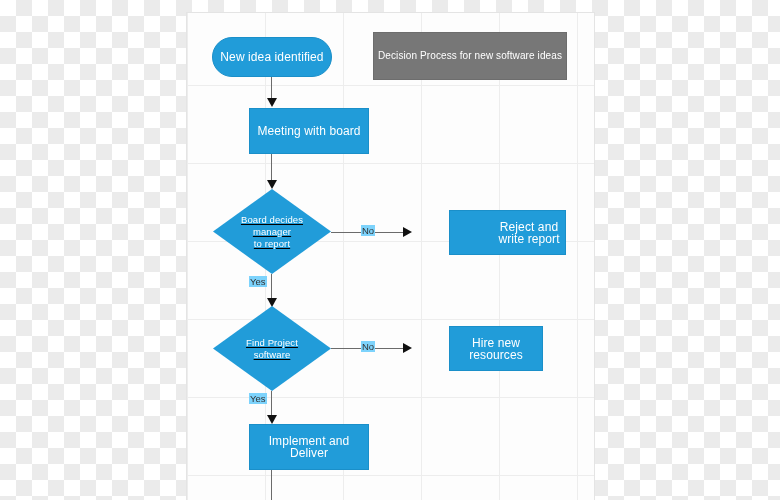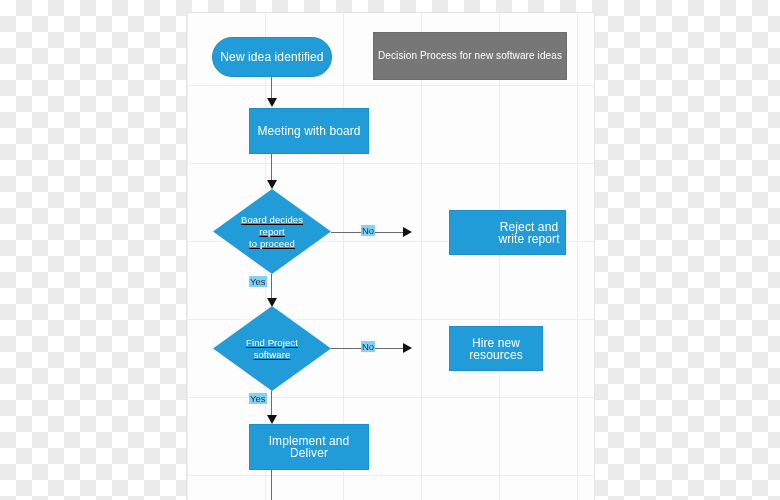--- a/index.html
+++ b/index.html
@@ -163,22 +163,22 @@
       <span>Meeting with board</span>
     </div>
 
     <div class="conn-v" style="left:84px; top:141px; height:27px;"></div>
     <div class="arrow-down" style="left:80px; top:167px;"></div>
 
     <div class="diamond" style="left:26px; top:176px; width:118px; height:85px;">
       <div class="dshape"></div>
       <div class="dtext">
         <div>Board decides</div>
-        <div>report</div>
-        <div>to proceed</div>
+        <div>manager</div>
+        <div>to report</div>
       </div>
     </div>
 
     <div class="conn-h" style="left:144px; top:219px; width:78px;"></div>
     <div class="arrow-right" style="left:216px; top:214px;"></div>
     <div class="edge-label" style="left:174px; top:212px;">No</div>
 
     <div class="node proc" style="left:225px; top:197px; width:117px; height:45px;padding-left:43px;">
       <span>Reject and write report</span>
     </div>

